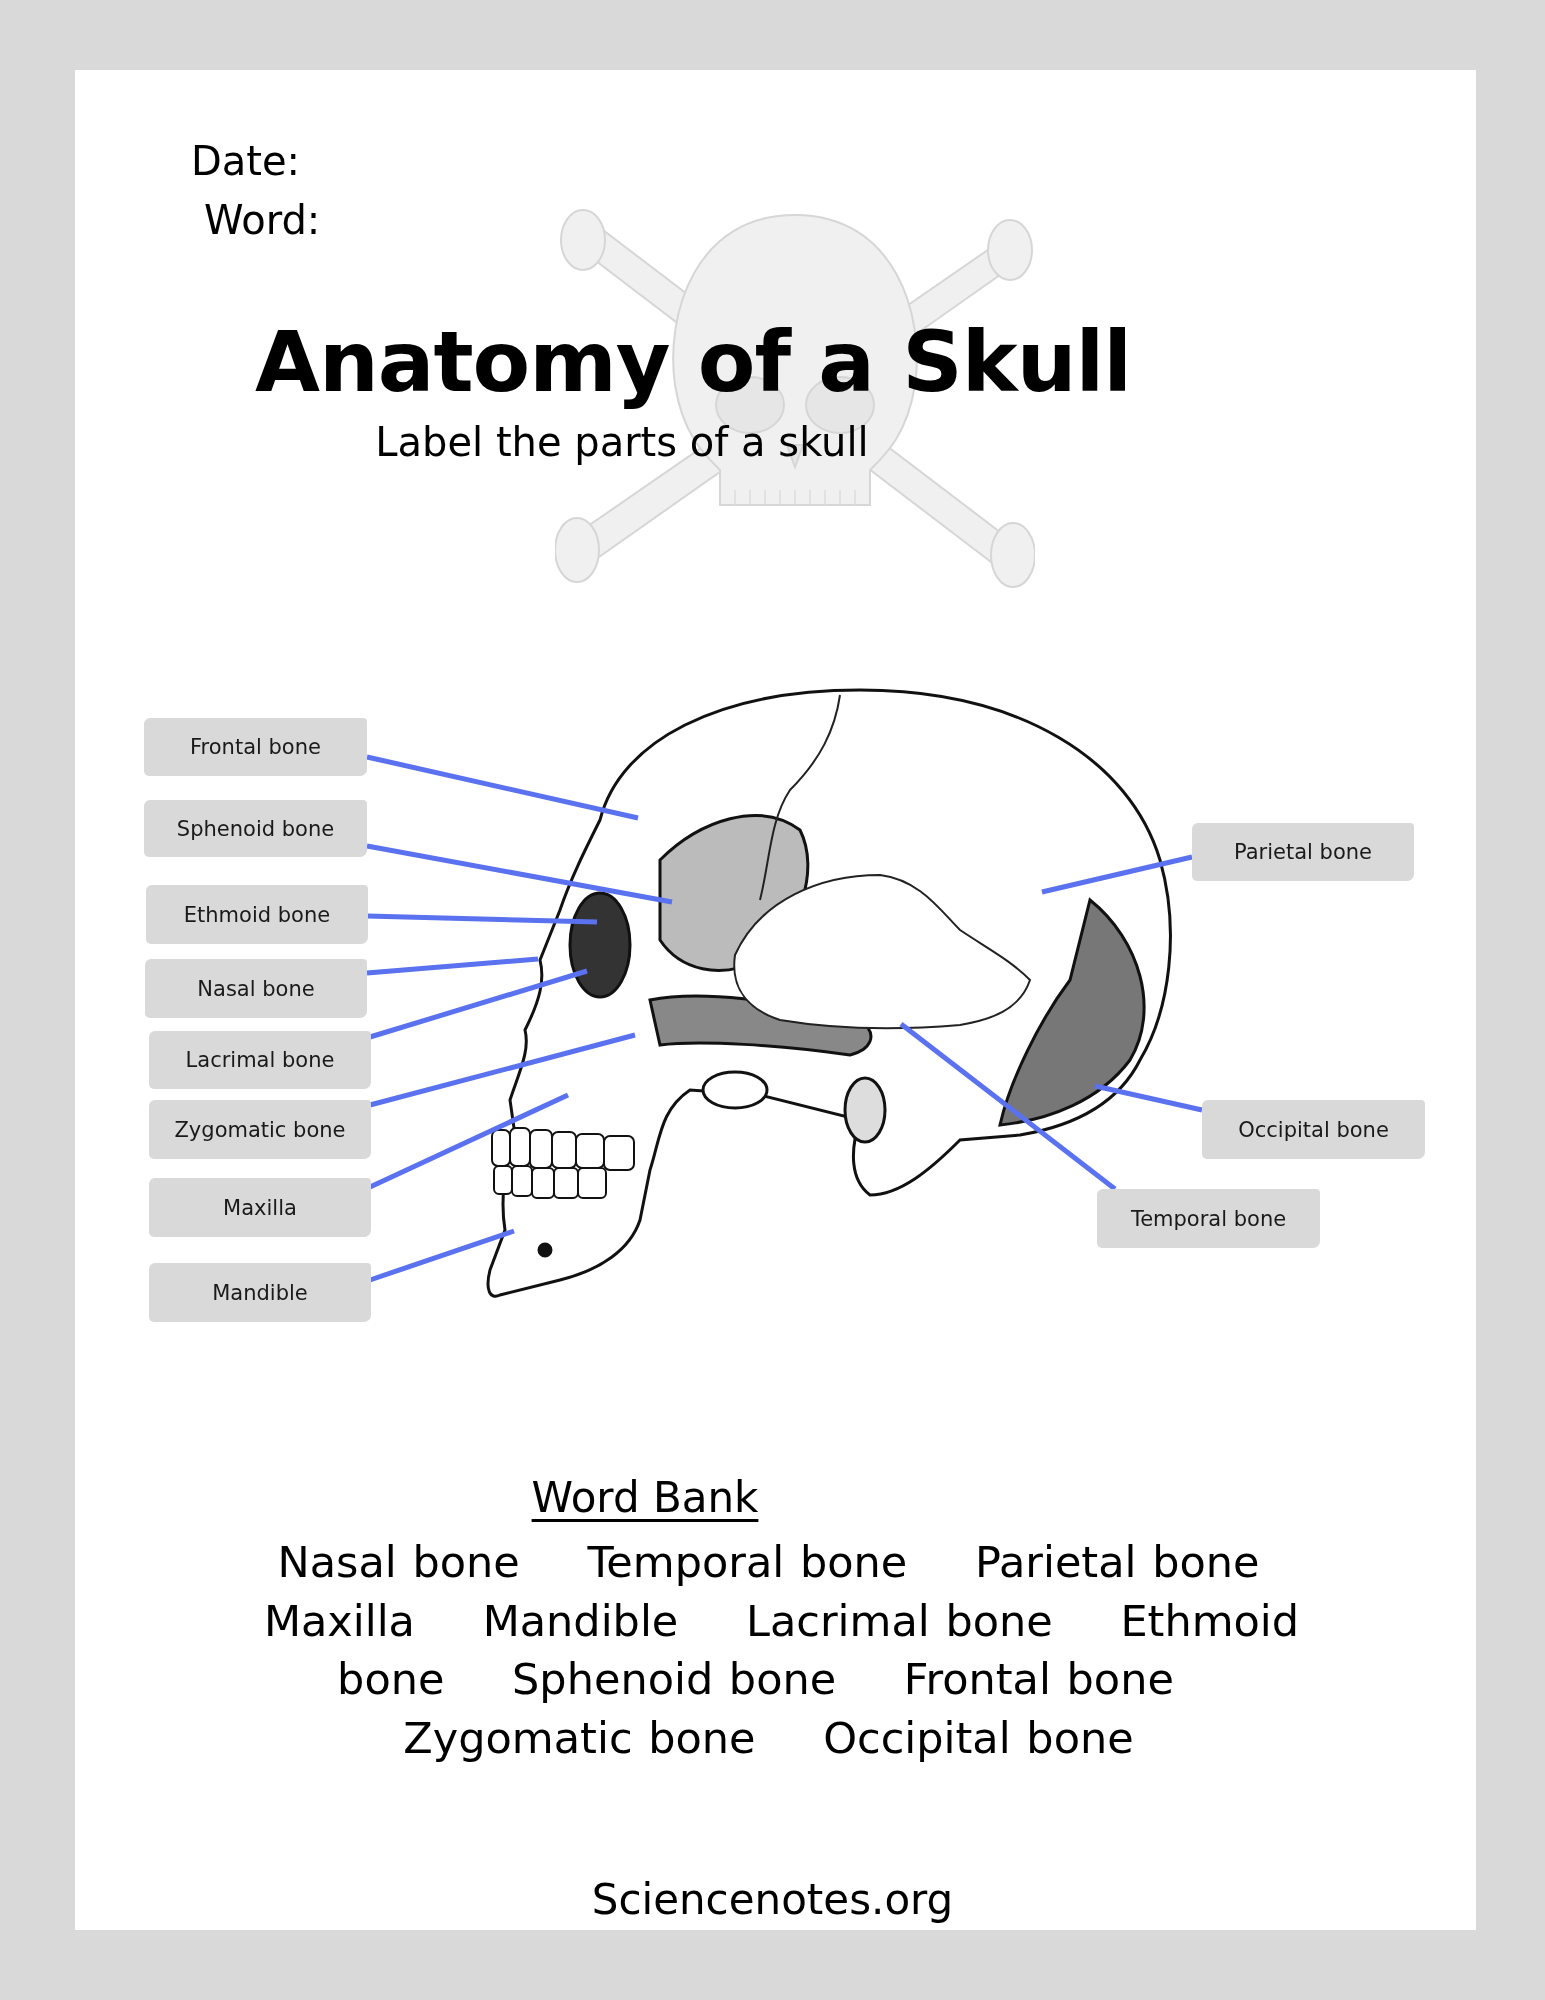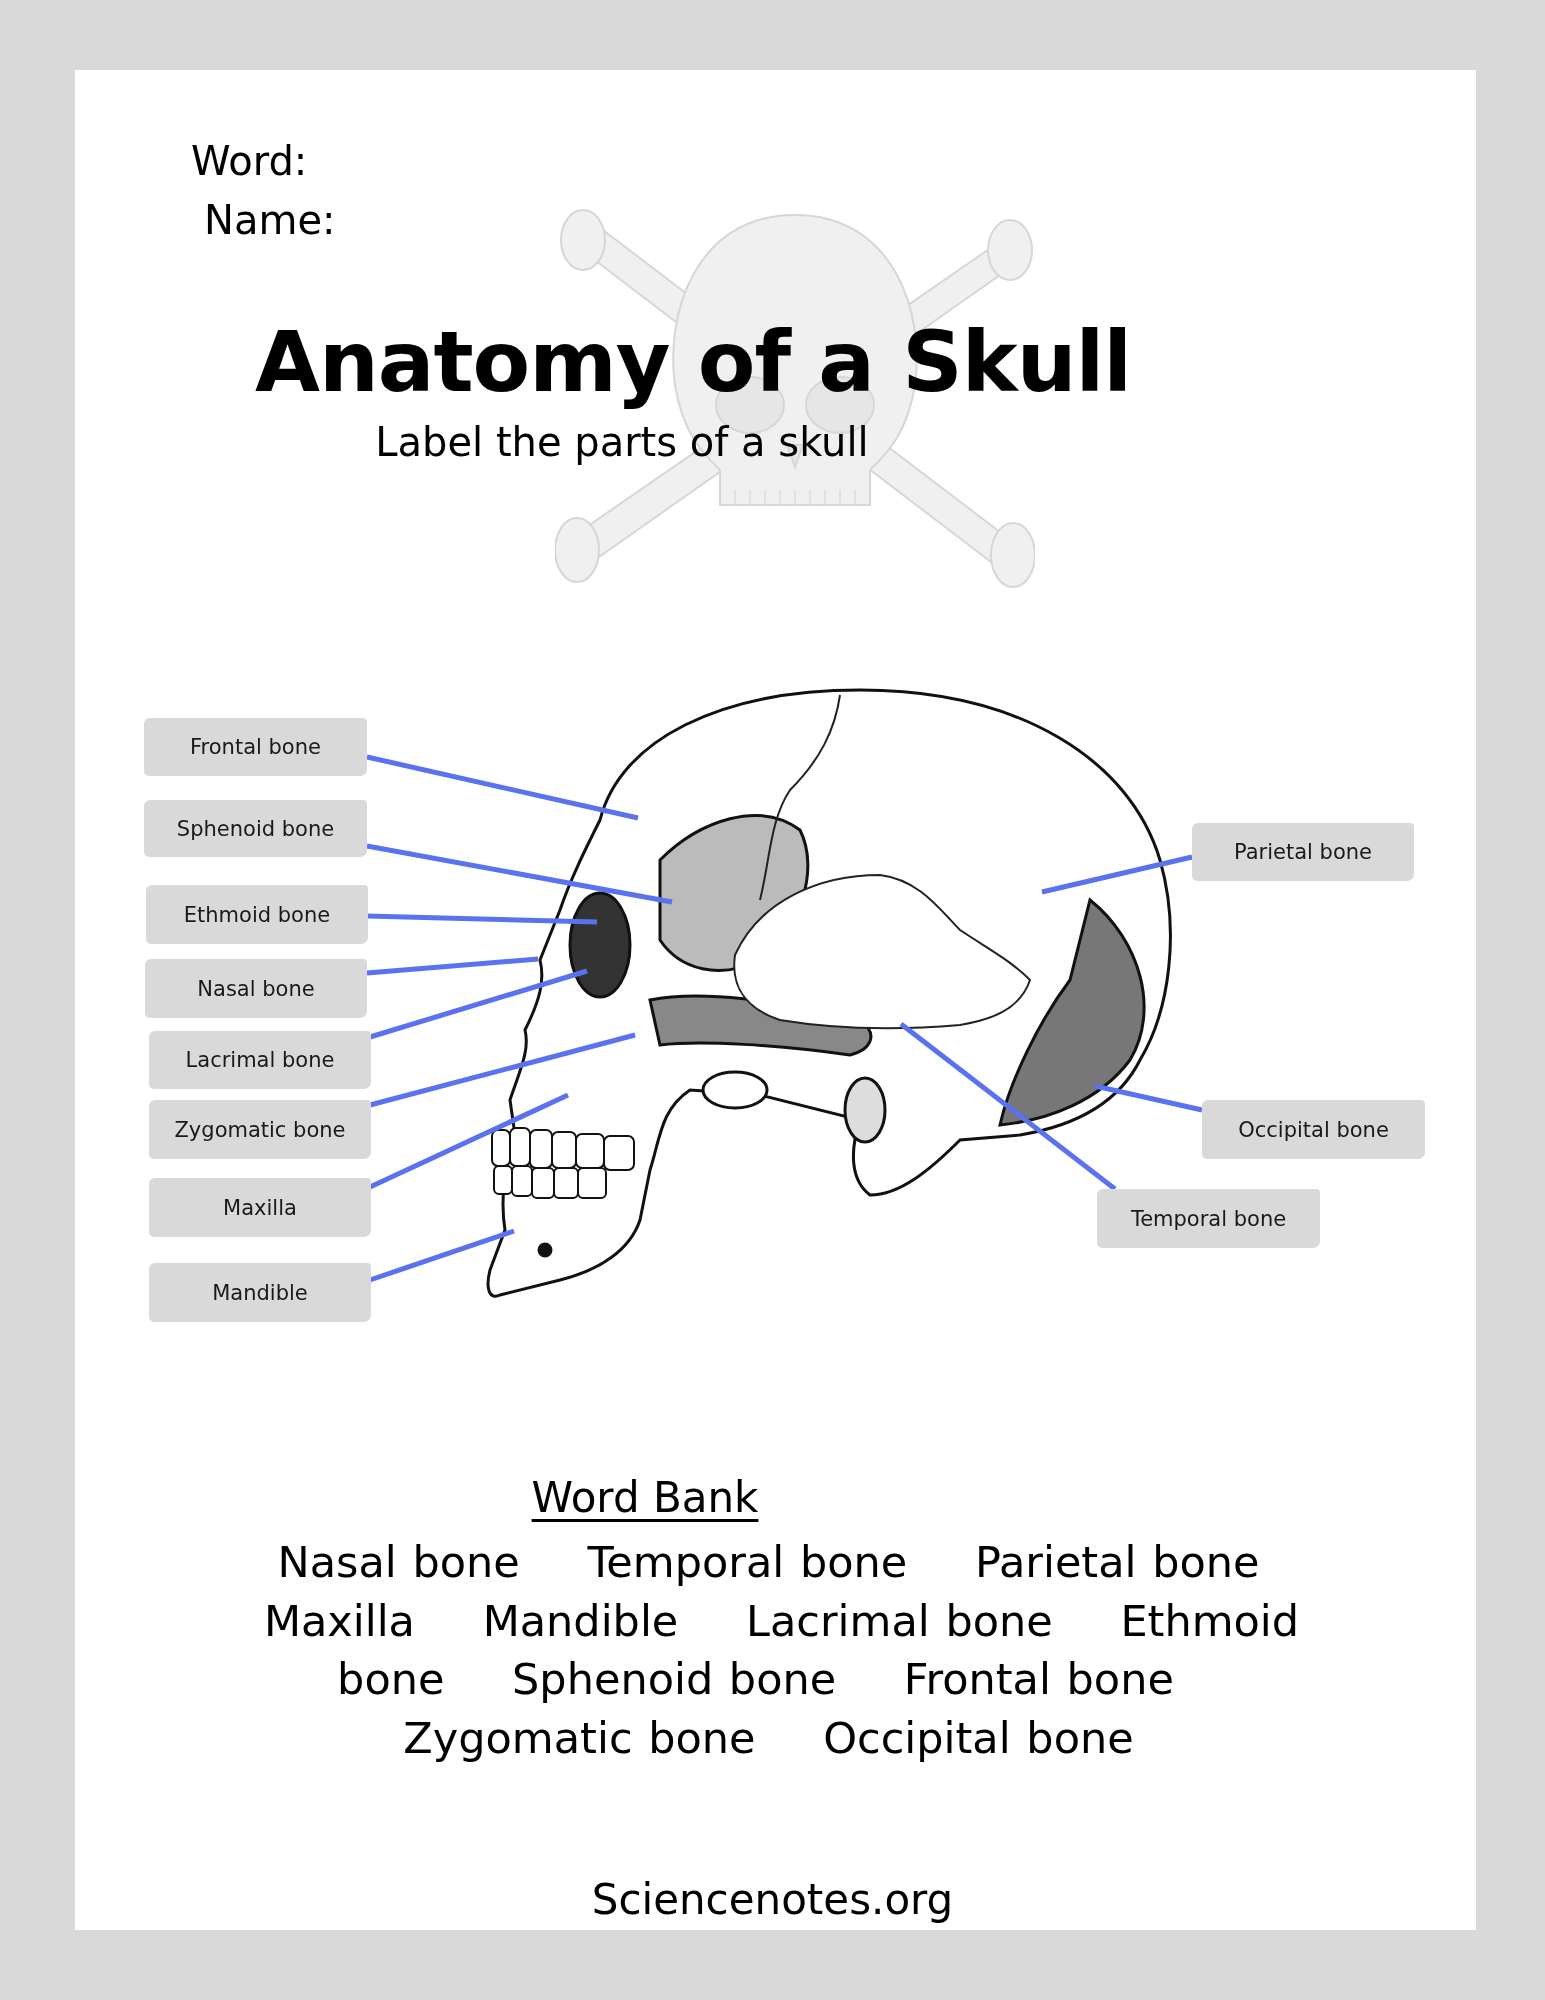--- a/index.html
+++ b/index.html
@@ -67,22 +67,22 @@
       left: 0; width: 1545px; top: 1855px;
       text-align: center;
       font-size: 42px; line-height: 56px; margin-top: 17px;
     }
   </style>
 </head>
 <body>
 
 <div class="page"></div>
 
-<div class="abs name-line">Word:</div>
-<div class="abs date-line">Name:</div>
+<div class="abs name-line">Date:</div>
+<div class="abs date-line">Word:</div>
 
 <svg class="abs watermark" viewBox="0 0 480 400">
   <g fill="#f0f0f0" stroke="#d6d6d6" stroke-width="2">
     <path d="M20,330 L440,40 L462,58 L44,352 Z"></path>
     <path d="M20,40 L44,22 L462,340 L440,360 Z"></path>
     <ellipse cx="22" cy="345" rx="22" ry="32"></ellipse>
     <ellipse cx="458" cy="350" rx="22" ry="32"></ellipse>
     <ellipse cx="28" cy="35" rx="22" ry="30"></ellipse>
     <ellipse cx="455" cy="45" rx="22" ry="30"></ellipse>
     <path d="M240,10 C140,10 110,110 120,180 C128,230 150,250 165,265 L165,300 L315,300 L315,265 C330,250 352,230 360,180 C370,110 340,10 240,10 Z"></path>

